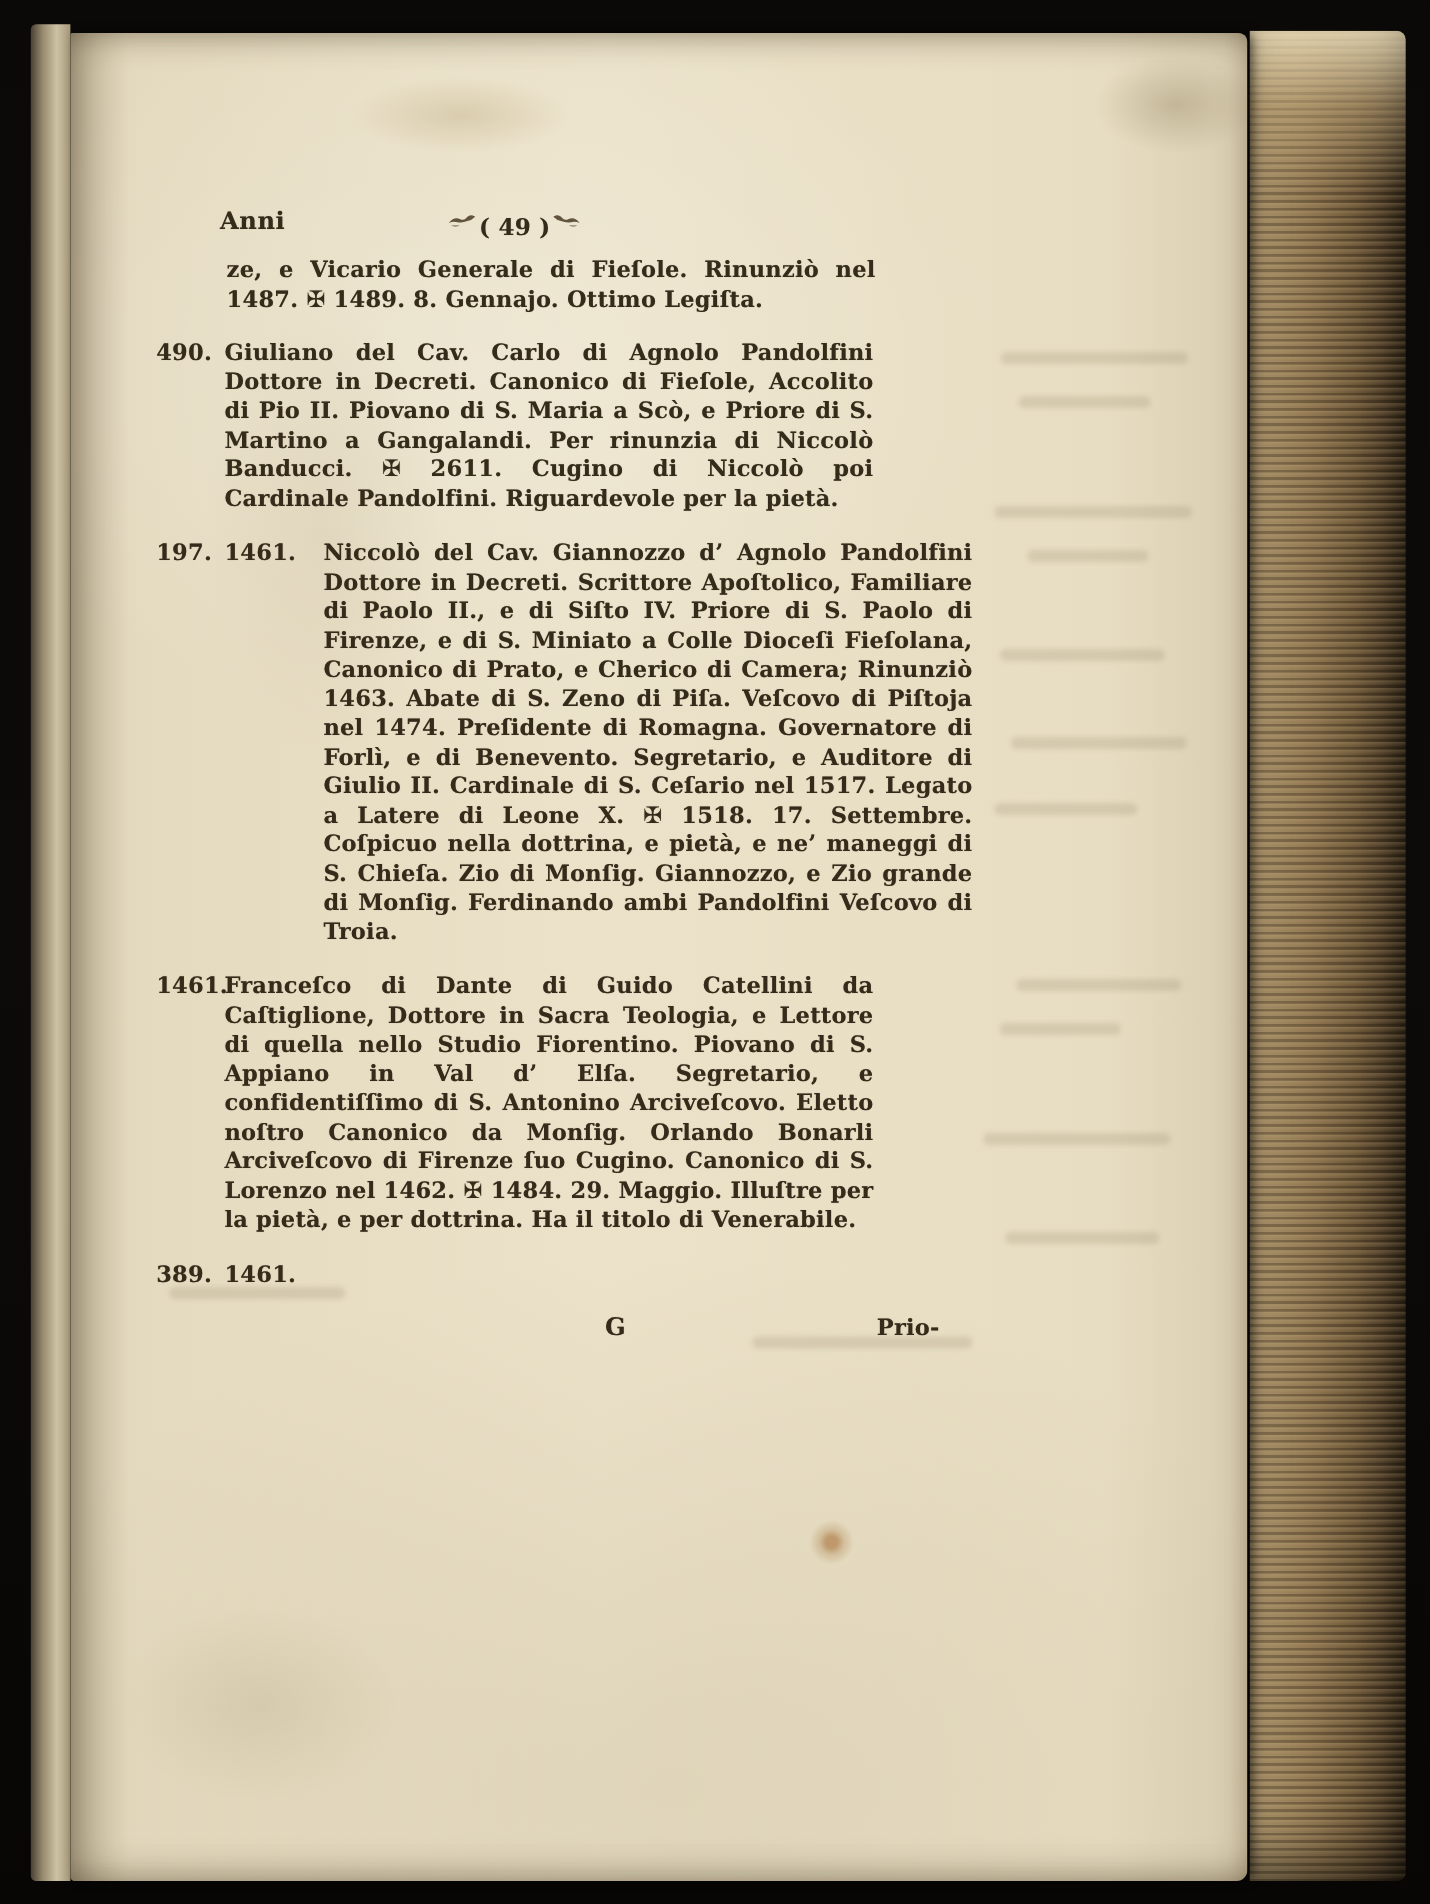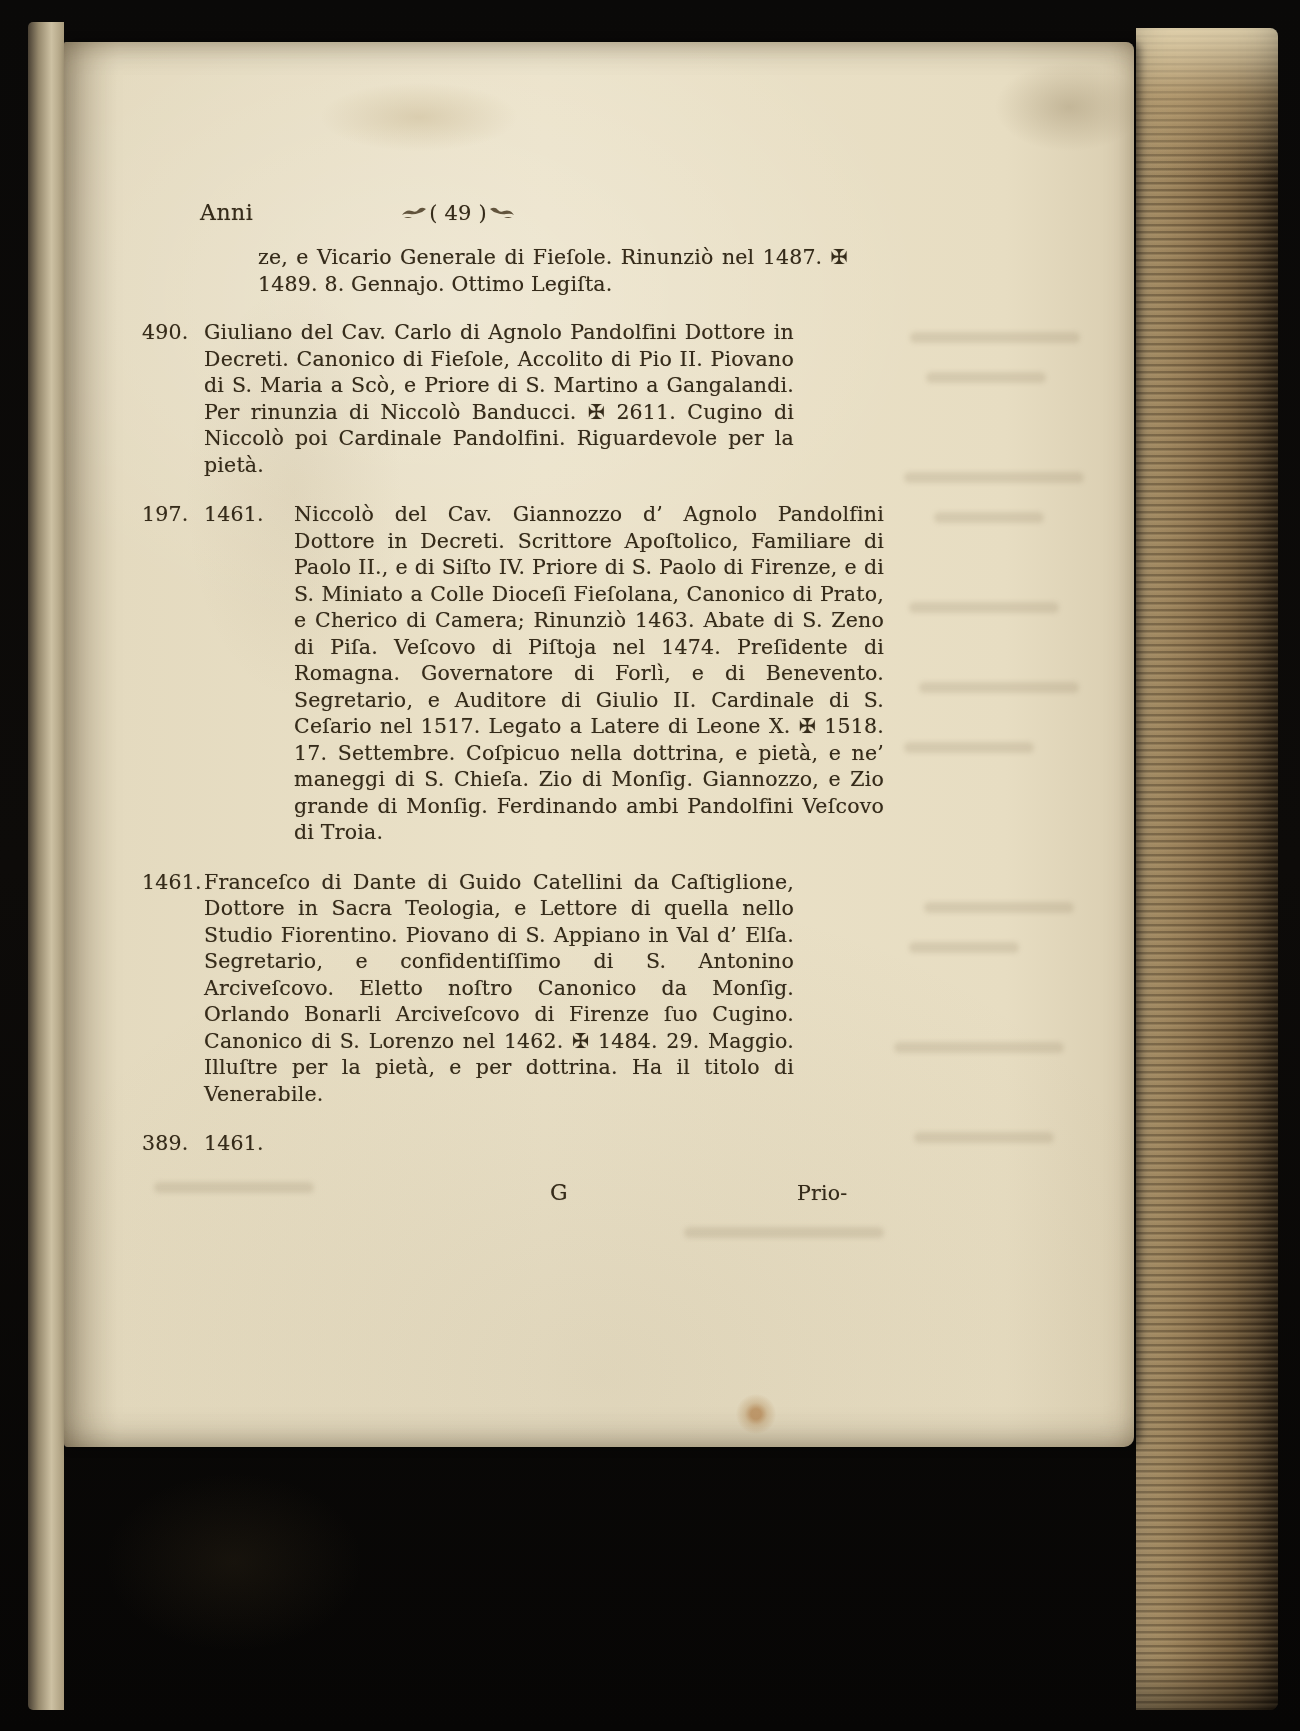--- a/index.html
+++ b/index.html
@@ -21,33 +21,34 @@
     position: absolute;
     left: 28px; top: 22px;
     width: 36px; height: 1688px;
     background: linear-gradient(90deg, #4a4134 0%, #978a6e 30%, #cdc1a3 65%, #a99b7c 100%);
     border-radius: 5px 0 0 5px;
   }
 
   
   .page {
     position: absolute;
-    left: 64px; top: 42px;
-    width: 1070px; height: 1405px;
+    left: 64px; top: 30px;
+    width: 1070px; height: 1680px;
     background:
       radial-gradient(ellipse 700px 500px at 35% 18%, rgba(255,255,255,0.22), transparent 70%),
       radial-gradient(ellipse 900px 700px at 50% 95%, rgba(120,100,60,0.10), transparent 70%),
       linear-gradient(90deg, #cfc3a6 0%, #e4dabf 5%, #ebe2c9 45%, #e7ddc2 88%, #d9cdb0 100%);
     border-radius: 2px 8px 10px 4px;
     box-shadow:
       inset 26px 0 46px -22px rgba(55,42,24,0.50),
       inset -14px 0 30px -16px rgba(95,75,45,0.35),
       inset 0 18px 30px -18px rgba(70,55,30,0.35),
       inset 0 -20px 36px -20px rgba(70,55,30,0.40),
       5px 0 10px rgba(0,0,0,0.55);
+    font-weight: bold;
   }
 
   
   .ghost {
     position: absolute;
     height: 11px;
     border-radius: 6px;
     background: rgba(118, 99, 66, 0.16);
     filter: blur(2.5px);
   }
@@ -97,34 +98,33 @@
     margin-bottom: 12px;
   }
   .running-head {
     margin-left: 58px;
     font-size: 22px;
     letter-spacing: 0.5px;
   }
   .folio {
     margin-left: 148px;
     display: flex;
-    align-items: center;
     gap: 2px;
     font-size: 21px;
   }
   .fleuron { display: inline-flex; opacity: 0.85; }
   .fleuron.mirror { transform: scaleX(-1); }
 
   .body-text {
     margin: 0;
     width: 590px;
     text-align: justify;
     hyphens: none;
   }
-  .continuation { margin-left: 116px; margin-bottom: 22px; }
+  .continuation { margin-left: 64px; margin-bottom: 22px; }
 
   .entry {
     display: grid;
     grid-template-columns: 62px 90px 590px;
     margin-bottom: 23px;
   }
   .entry .num, .entry .year { white-space: nowrap; }
 
   .footer-row {
     position: relative;

